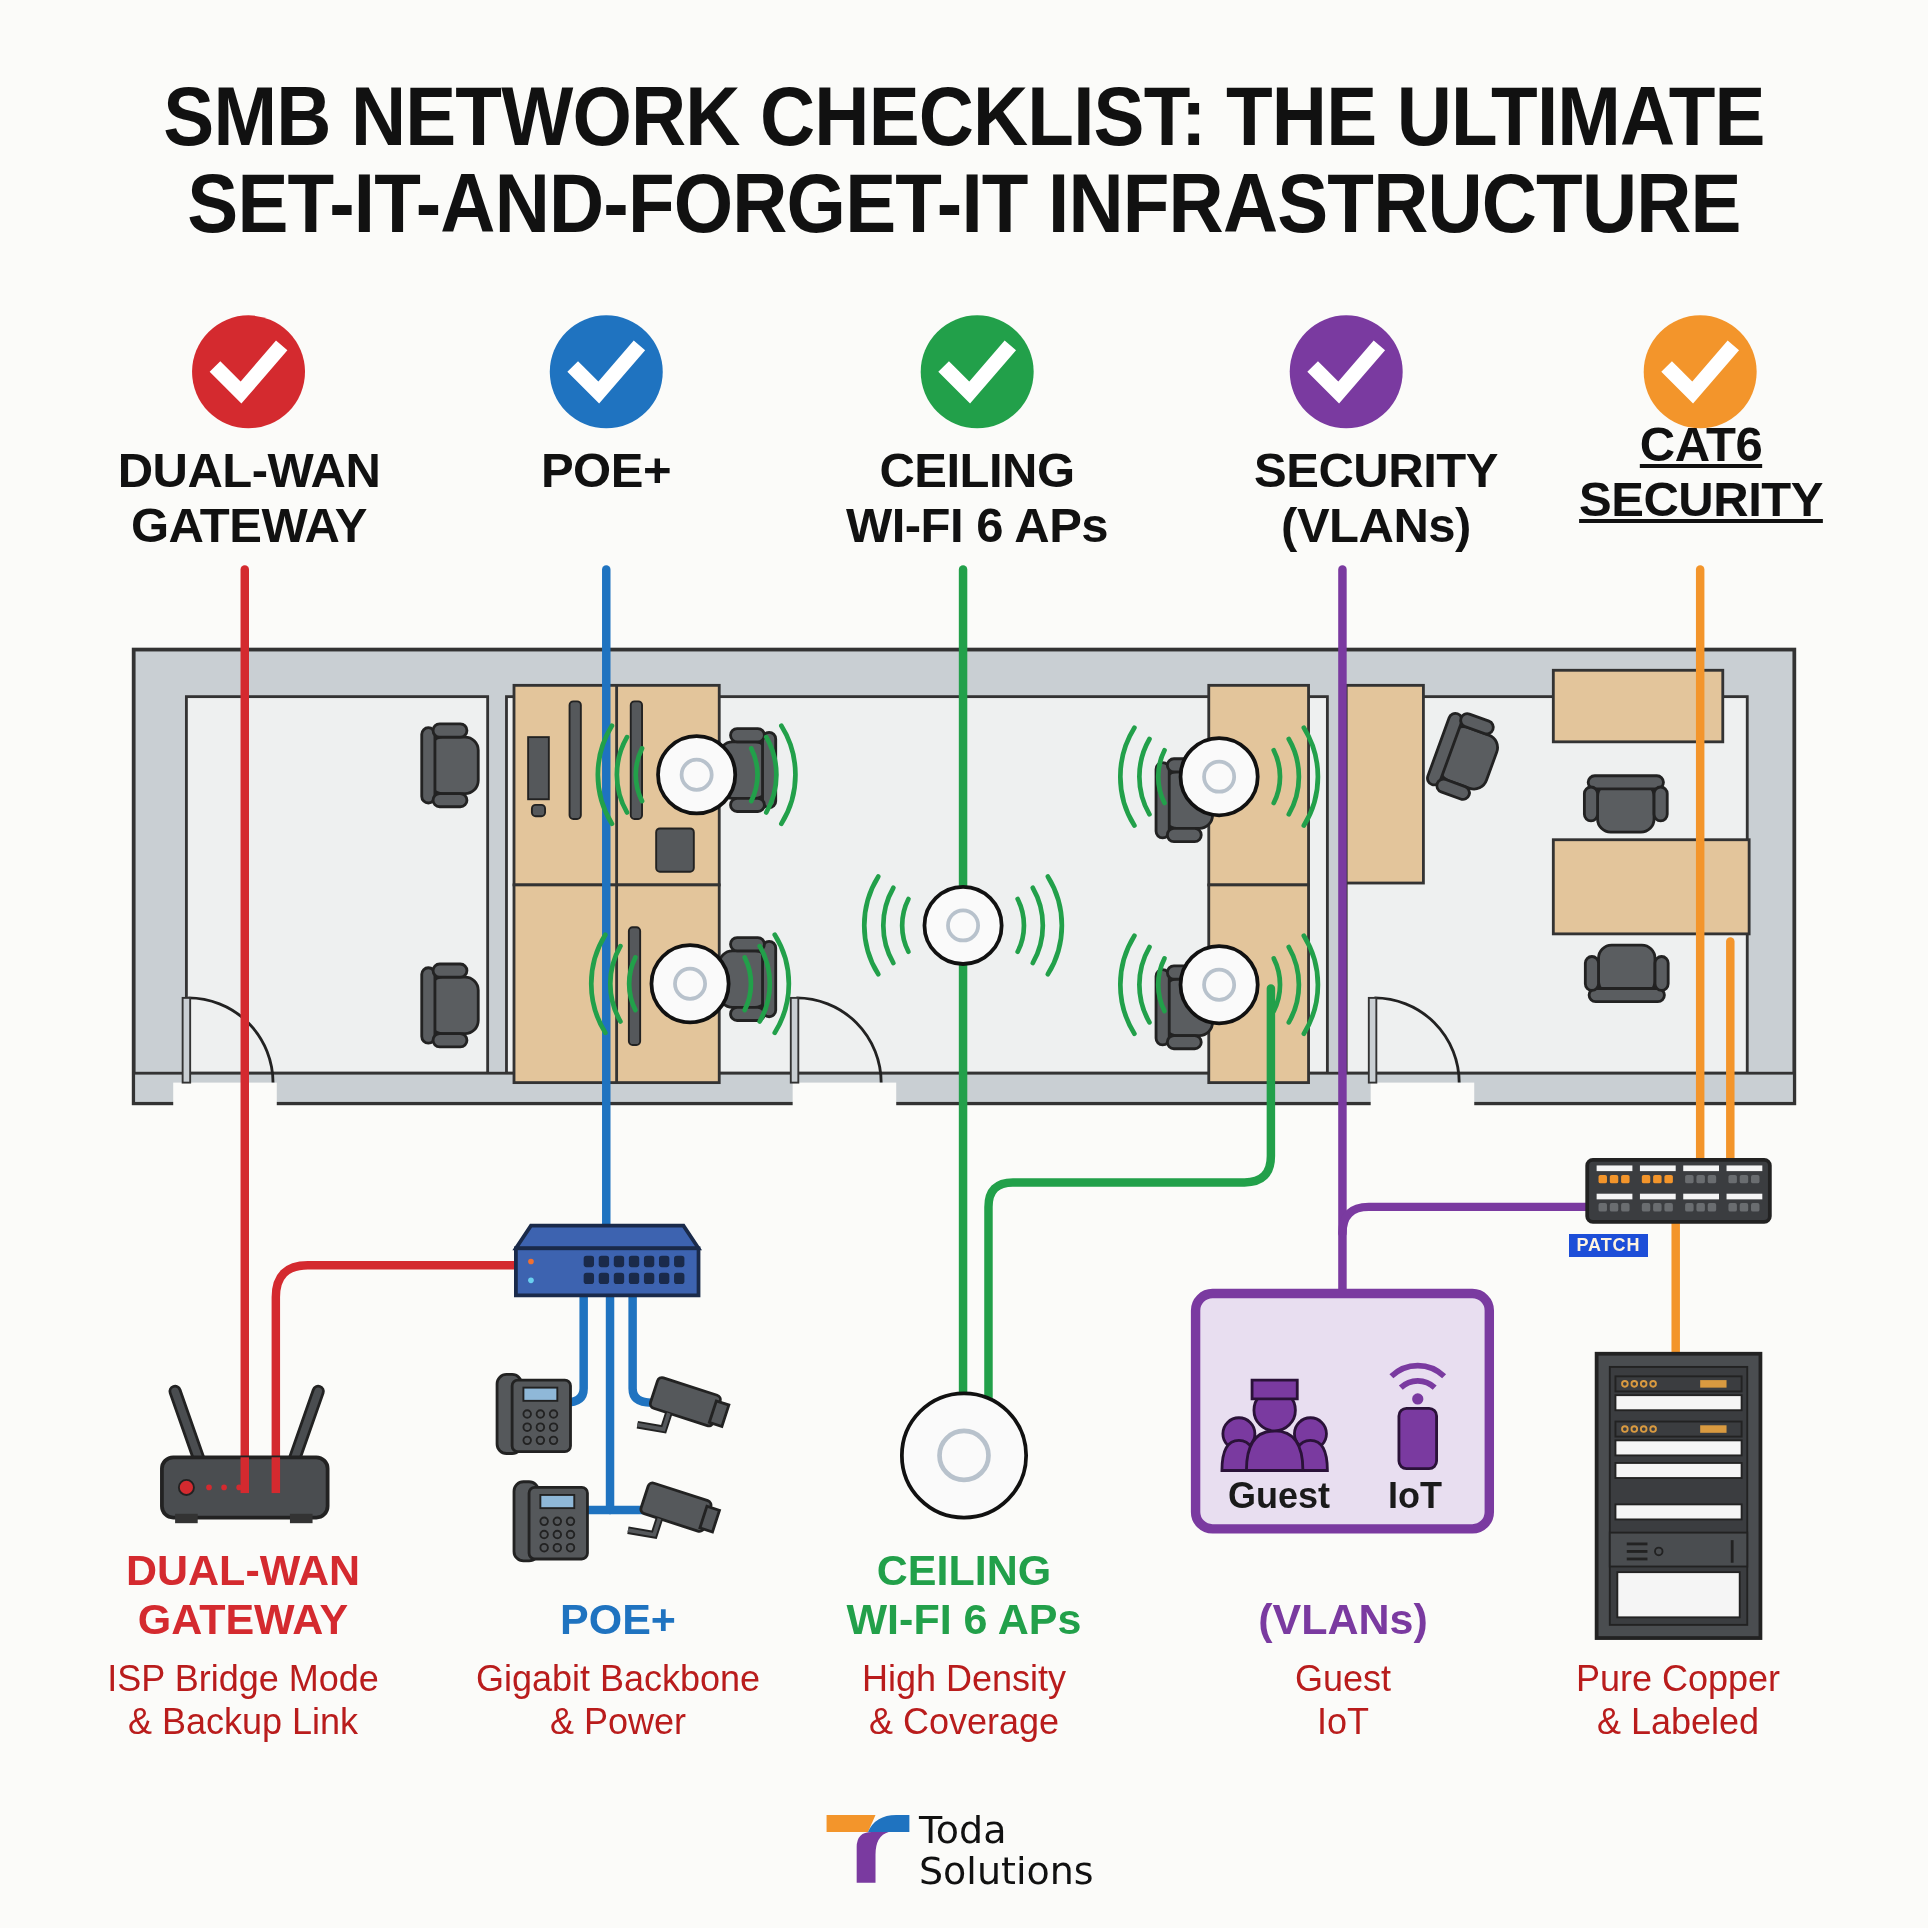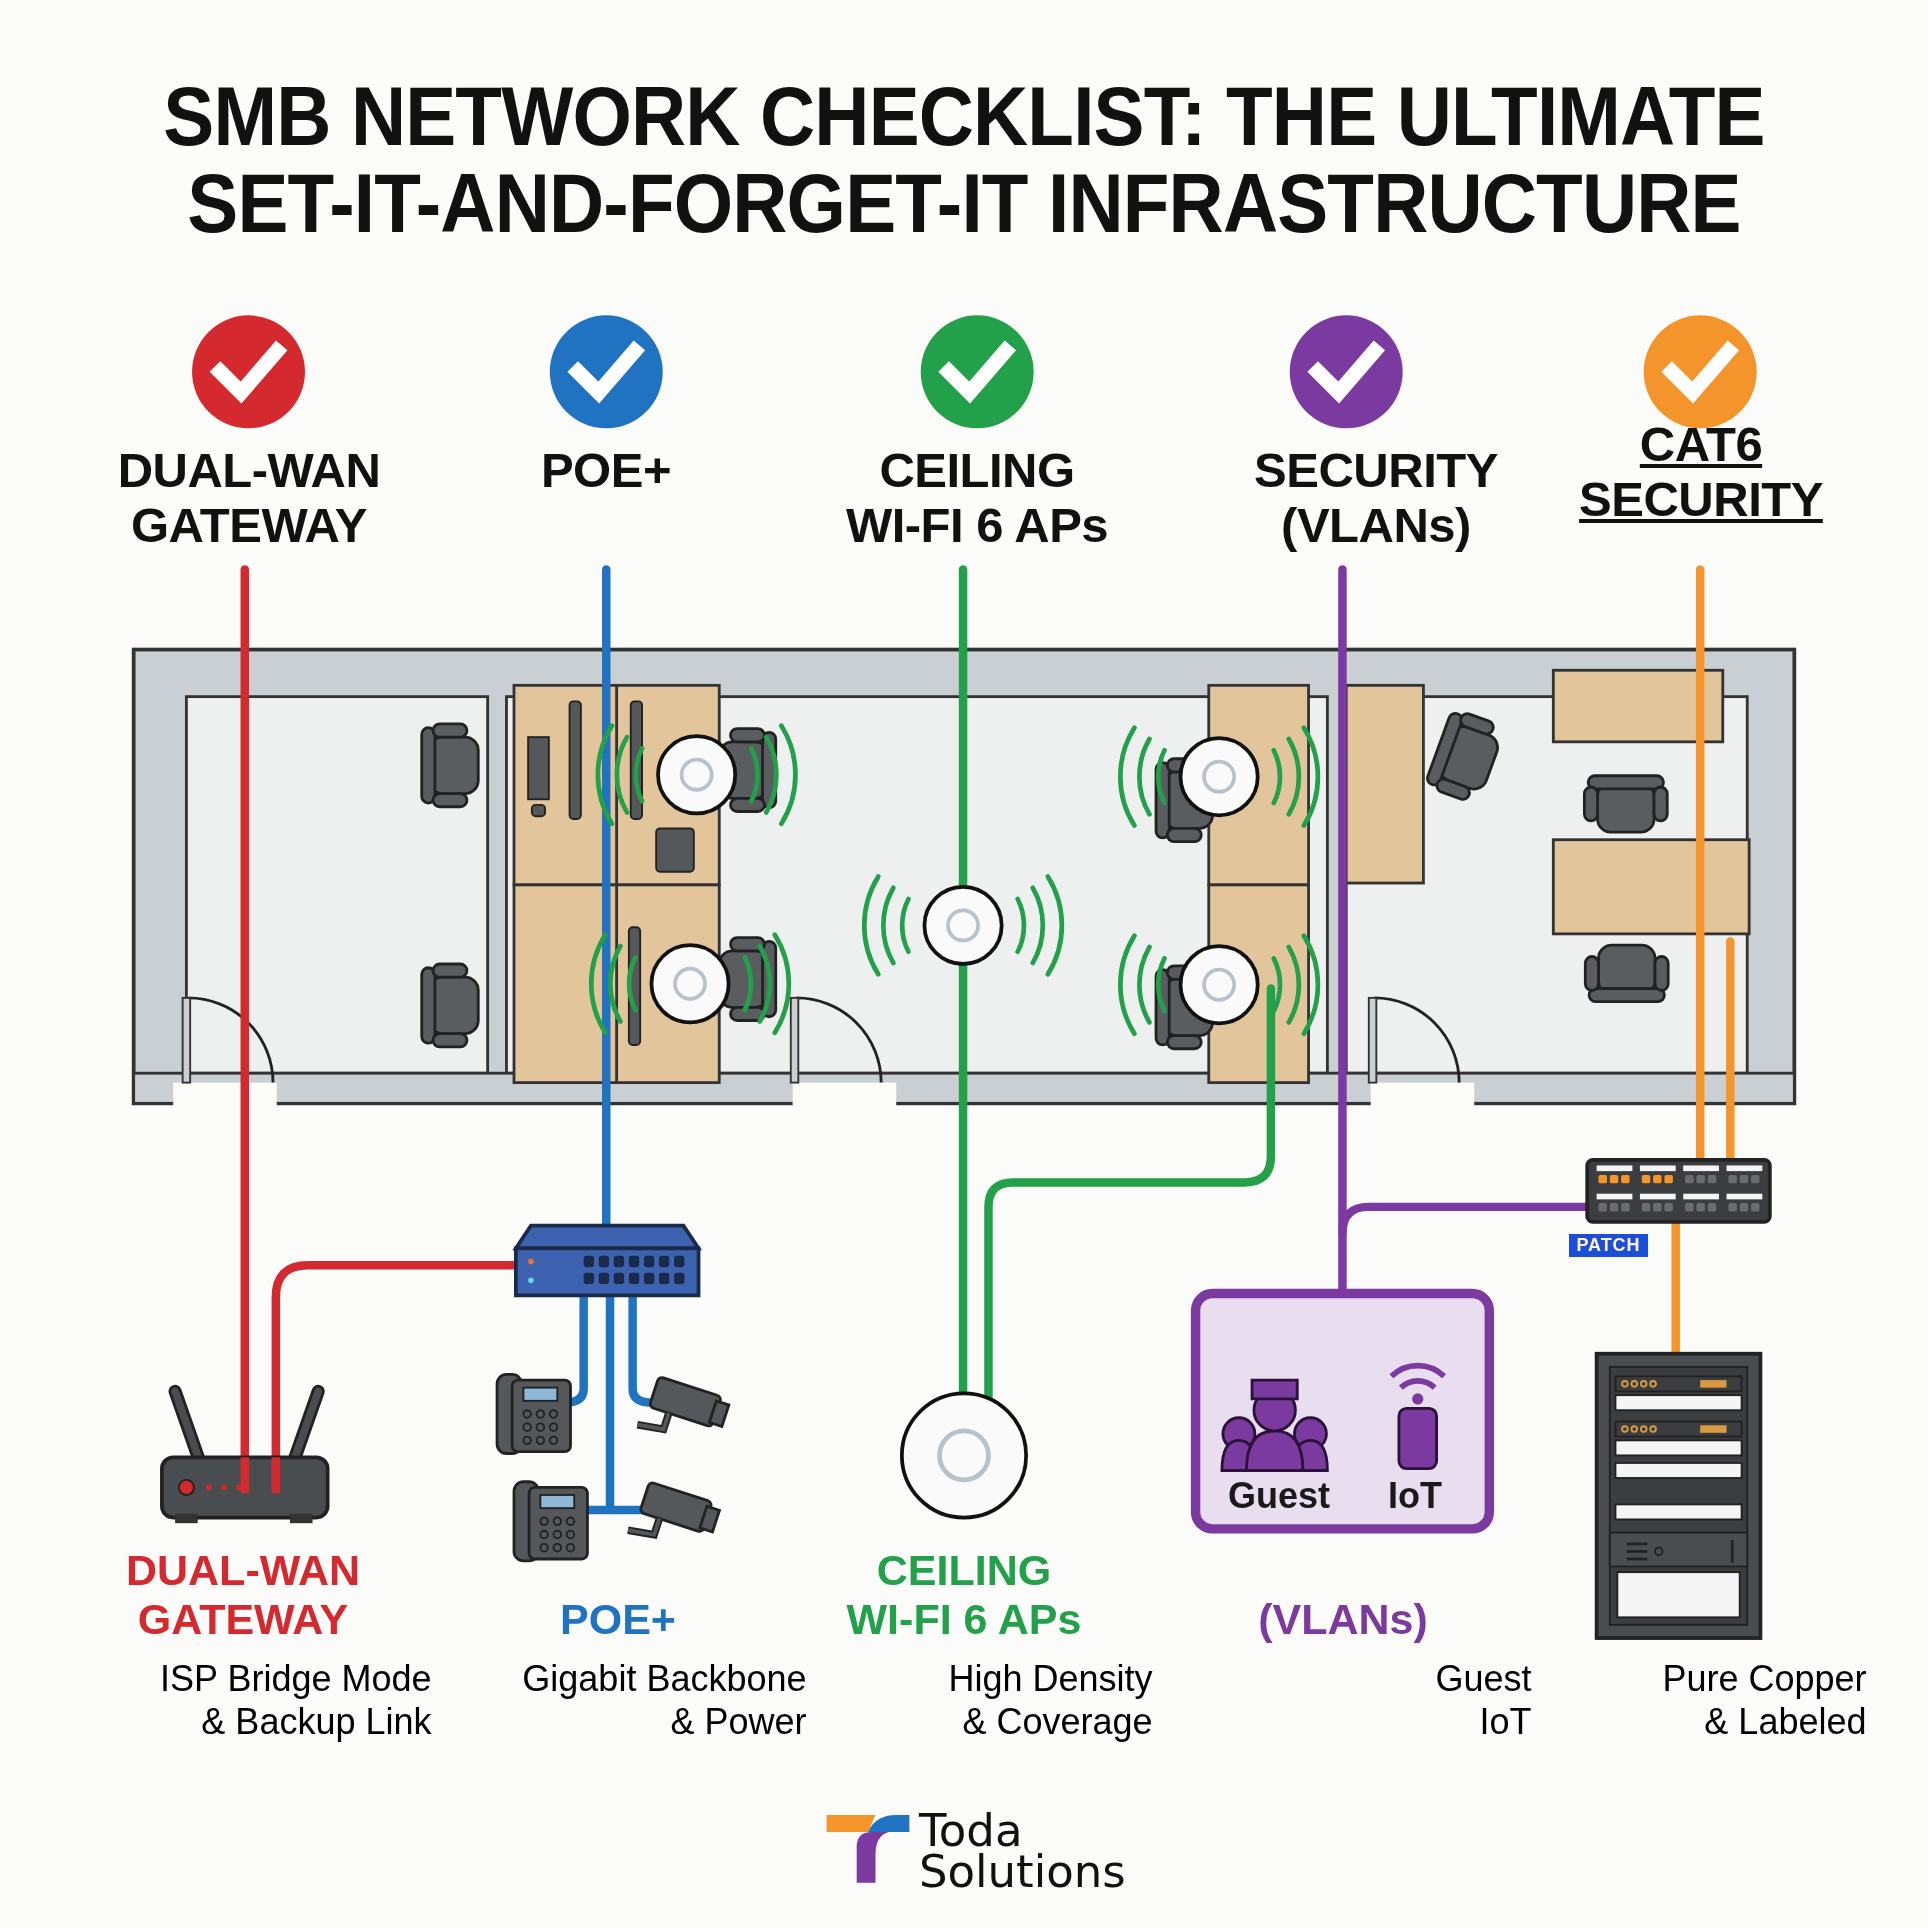--- a/index.html
+++ b/index.html
@@ -18,33 +18,33 @@
   .top-label {
     position: absolute; width: 339px; text-align: center; font-weight: 700;
     font-size: 49px; line-height: 55px; color: #111; transform: translateX(-50%);
     letter-spacing: -0.5px;
   }
   .bottom-title {
     position: absolute; width: 377px; text-align: center; font-weight: 700;
     font-size: 43px; line-height: 49px; transform: translateX(-50%);
   }
   .bottom-sub {
-    position: absolute; width: 377px; text-align: right; font-weight: 400;
-    font-size: 36px; line-height: 43px; color: #000000; transform: translateX(-50%);
+    position: absolute; width: 377px; text-align: center; font-weight: 400;
+    font-size: 36px; line-height: 43px; color: #b91c1c; transform: translateX(-50%);
   }
   .vlan-label {
     position: absolute; font-weight: 700; font-size: 36px; color: #1a1a1a;
   }
   .patch-label {
     position: absolute; left: 1569px; top: 1234px; padding: 0.9px 7.5px;
     background: #1d4ed8; color: #fff3e0; font-size: 18px; font-weight: 700;
     letter-spacing: 0.9px;
   }
   .brand {
-    position: absolute; left: 919px; top: 1810px; font-size: 45px; line-height: 41px;
+    position: absolute; left: 919px; top: 1810px; font-size: 38px; line-height: 41px;
     font-weight: 400; color: #111; font-family: "DejaVu Sans", sans-serif;
   }
 </style>
 </head>
 <body>
 
 <div class="title">
   <div>SMB NETWORK CHECKLIST: THE ULTIMATE</div>
   <div>SET-IT-AND-FORGET-IT INFRASTRUCTURE</div>
 </div>

